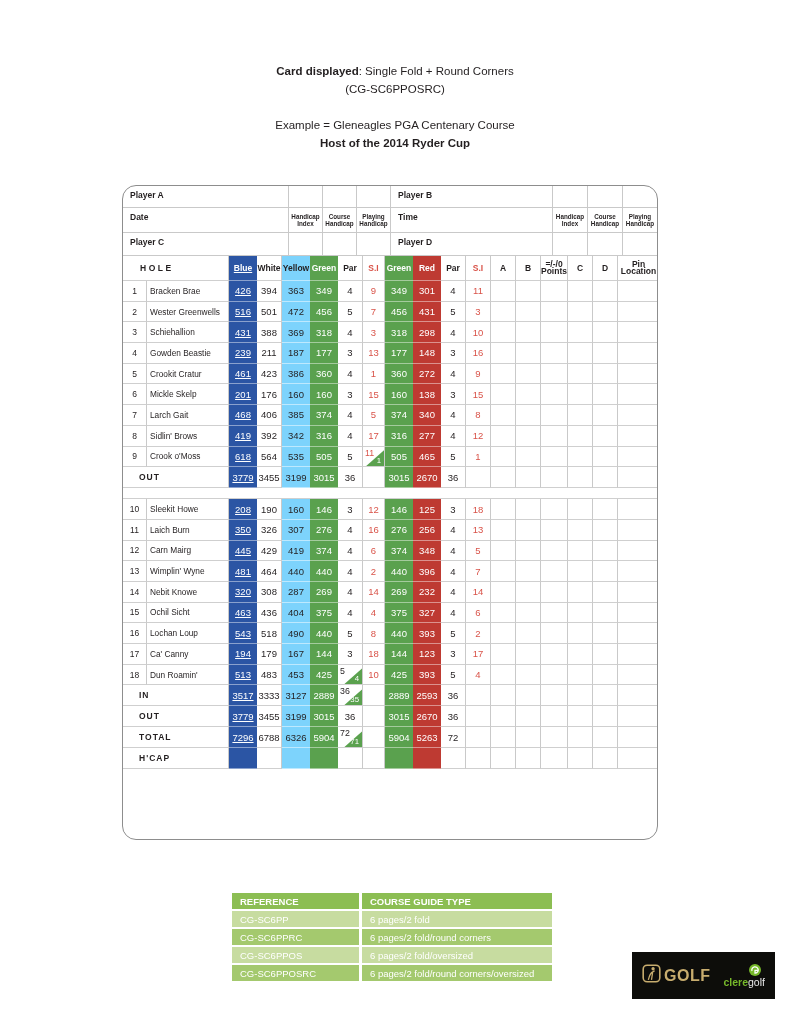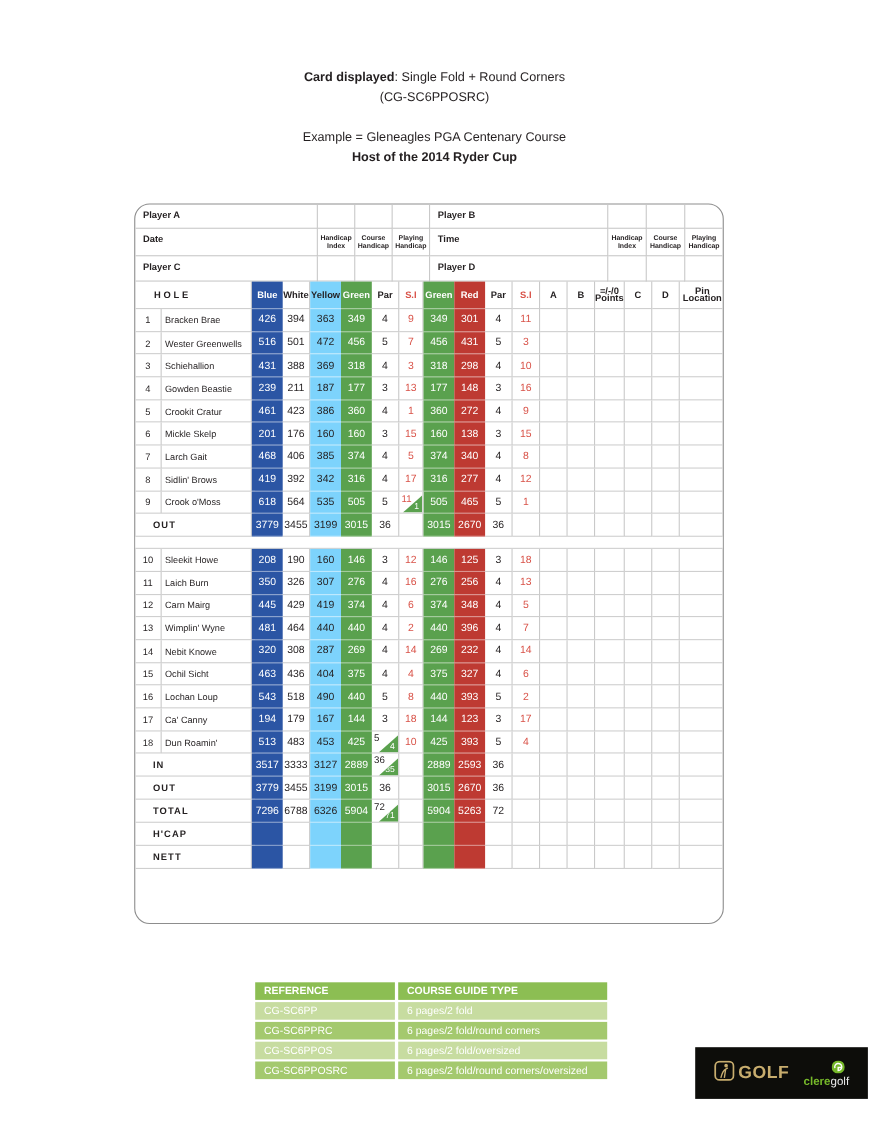--- a/index.html
+++ b/index.html
@@ -14,21 +14,21 @@
   .trow>div:last-child{border-right:none;}
   .rowA{height:25px;} .rowB{height:22px;} .rowC{height:23px;}
   .lbl{font-size:8.5px;font-weight:bold;padding:4px 0 0 7px;}
   .tiny{font-size:6.3px;font-weight:bold;text-align:center;display:flex;align-items:center;justify-content:center;line-height:7px;padding:1px;}
   
   .hdr-row{display:grid;grid-template-columns:106px 28px 25px 28px 28px 25px 22px 28px 28px 25px 25px 25px 25px 27px 25px 25px 41px;height:25px;}
   .row{display:grid;grid-template-columns:24px 82px 28px 25px 28px 28px 25px 22px 28px 28px 25px 25px 25px 25px 27px 25px 25px 41px;height:20.7px;}
   .sum-row{display:grid;grid-template-columns:106px 28px 25px 28px 28px 25px 22px 28px 28px 25px 25px 25px 25px 27px 25px 25px 41px;height:21px;}
   .cell{display:flex;align-items:center;justify-content:center;border-right:1px solid #c9c9c9;border-bottom:1px solid #cfcfcf;box-sizing:border-box;font-size:9.5px;overflow:hidden;}
   .cell:last-child{border-right:none;}
-  .bg-blue{background:#2b55a4;color:#fff;border-right:none;border-bottom-color:rgba(255,255,255,.45);}
+  .bg-blue{background:#2b55a4;color:#fff;border-right:none;border-bottom-color:rgba(255,255,255,.45);text-decoration:underline;}
   .bg-yellow{background:#7dd3fc;color:#231f20;border-right:none;border-bottom-color:rgba(255,255,255,.5);}
   .bg-green{background:#5aa14e;color:#fff;border-right:none;border-bottom-color:rgba(255,255,255,.45);}
   .bg-red{background:#be3a32;color:#fff;border-right:none;border-bottom-color:rgba(255,255,255,.45);}
   .si-red{color:#d95349;}
   .c-name{justify-content:flex-start;padding-left:3px;font-size:8.3px;}
   .c-num{font-size:8.5px;}
   .c-label{justify-content:flex-start;padding-left:16px;font-weight:bold;font-size:8.5px;letter-spacing:1px;}
   .hdr-row .cell{font-size:8.5px;font-weight:bold;}
   .hdr-hole{justify-content:flex-start;padding-left:17px;letter-spacing:2.5px;font-size:9px;}
   .hdr-small{font-size:6.3px;line-height:7px;text-align:center;font-weight:bold;}
@@ -46,21 +46,21 @@
   .stableford{width:167px;border-left:1px solid #bdbdbd;font-size:7.3px;color:#a9a9a9;padding:6px 0 0 8px;box-sizing:border-box;}
   
   .ref-table{position:absolute;left:232px;top:893px;width:320px;font-size:9.5px;color:#fff;}
   .ref-row{display:grid;grid-template-columns:130px 190px;margin-bottom:2px;}
   .ref-row>div{padding:3px 0 2px 8px;box-sizing:border-box;}
   .ref-row>div:first-child{margin-right:3px;}
   .ref-head>div{background:#8cbe53;font-weight:bold;}
   .ref-light>div{background:#c7dca0;}
   .ref-mid>div{background:#a4c96e;}
   
-  .logo-box{position:absolute;left:632px;top:952px;width:157px;height:47px;background:#0d0d0a;display:flex;align-items:center;justify-content:center;gap:13px;}
+  .logo-box{position:absolute;left:632px;top:952px;width:143px;height:47px;background:#0d0d0a;display:flex;align-items:center;justify-content:center;gap:13px;}
   .golf-logo{display:flex;align-items:center;gap:3px;}
   .golf-word{color:#c8ad6e;font-weight:bold;font-size:16px;letter-spacing:.5px;}
   .clere-logo{display:flex;flex-direction:column;align-items:center;line-height:10px;}
   .clere-icon{margin-left:22px;margin-bottom:1px;}
   .clere-text{font-size:10.5px;}
   .clere-green{color:#76b82a;font-weight:bold;}
   .clere-white{color:#e9e9e9;}
   b.t{font-weight:bold;}
 </style>
 </head>
@@ -593,39 +593,20 @@
         <div class="cell bg-red"></div>
         <div class="cell"></div>
         <div class="cell si-red"></div>
         <div class="cell"></div>
         <div class="cell"></div>
         <div class="cell"></div>
         <div class="cell"></div>
         <div class="cell"></div>
         <div class="cell"></div>
       </div>
-      <div class="sum-row">
-        <div class="cell c-label">NETT</div>
-        <div class="cell bg-blue"></div>
-        <div class="cell"></div>
-        <div class="cell bg-yellow"></div>
-        <div class="cell bg-green"></div>
-        <div class="cell"></div>
-        <div class="cell si-red"></div>
-        <div class="cell bg-green"></div>
-        <div class="cell bg-red"></div>
-        <div class="cell"></div>
-        <div class="cell si-red"></div>
-        <div class="cell"></div>
-        <div class="cell"></div>
-        <div class="cell"></div>
-        <div class="cell"></div>
-        <div class="cell"></div>
-        <div class="cell"></div>
-      </div>
     </div>
 
   <div class="sigrow">
   </div>
 </div>
 
 <div class="ref-table">
   <div class="ref-row ref-head">
     <div>REFERENCE</div>
     <div>COURSE GUIDE TYPE</div>

